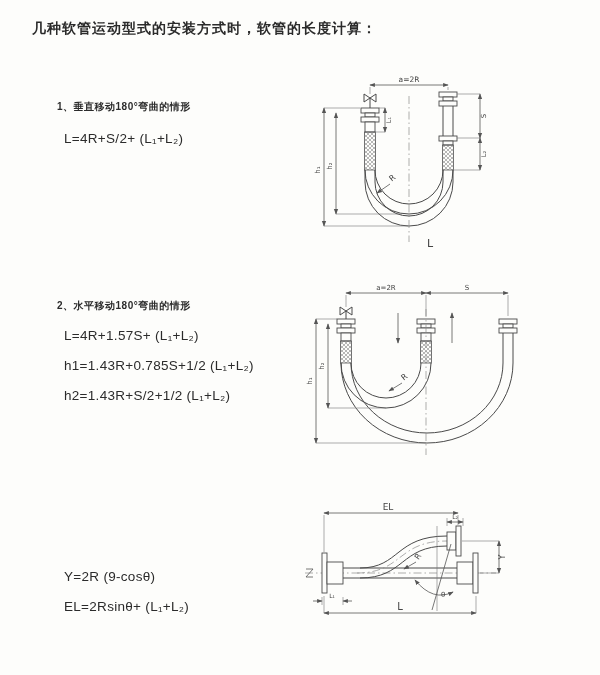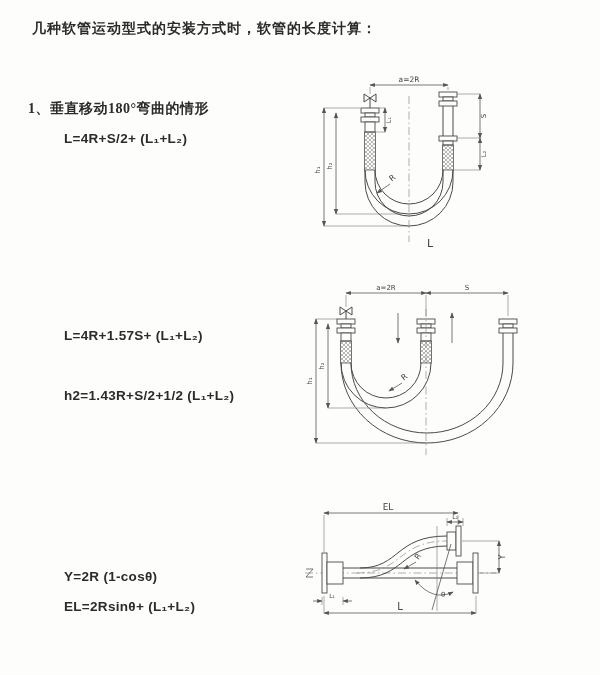--- a/index.html
+++ b/index.html
@@ -9,49 +9,51 @@
     font-family:"Liberation Sans","DejaVu Sans",sans-serif;
     color:#2b2b2b;
     overflow:hidden;
   }
   .page{position:relative;width:600px;height:635px;}
   .title{
     position:absolute;left:32px;top:20px;
     font-size:14px;font-weight:600;letter-spacing:1px;
   }
   .sec-heading{
-    position:absolute;left:28px;
-    font-size:14px;font-weight:600;letter-spacing:0.5px;white-space:nowrap;font-family:Liberation Serif, serif;
+    position:absolute;left:57px;
+    font-size:10px;font-weight:600;letter-spacing:0.5px;white-space:nowrap;
   }
   .formula{
     position:absolute;left:64px;
-    font-size:13.5px;font-weight:700;letter-spacing:0.3px;white-space:nowrap;
+    font-size:13.5px;font-weight:400;letter-spacing:0.3px;white-space:nowrap;
   }
   .diag{position:absolute;}
   svg text{fill:#444;font-family:"DejaVu Sans",sans-serif;}
   svg .dim{stroke:#555;stroke-width:0.8;fill:none;}
   svg .ext{stroke:#777;stroke-width:0.6;fill:none;}
   svg .hose{stroke:#4a4a4a;stroke-width:1;fill:none;}
   svg .fit{stroke:#4a4a4a;stroke-width:0.9;fill:#fdfdfb;}
   svg .cl{stroke:#8a8a8a;stroke-width:0.7;fill:none;stroke-dasharray:8 3 1.5 3;}
 </style>
 </head>
 <body>
 
 <div class="page">
 
   <div class="title">几种软管运动型式的安装方式时，软管的长度计算：</div>
 
   <div class="sec-heading" style="top:100px">1、垂直移动180°弯曲的情形</div>
   <div class="formula" style="top:131px">L=4R+S/2+ (L₁+L₂)</div>
 
+  <div class="sec-heading" style="top:299px">2、水平移动180°弯曲的情形</div>
   <div class="formula" style="top:328px">L=4R+1.57S+ (L₁+L₂)</div>
+  <div class="formula" style="top:358px">h1=1.43R+0.785S+1/2 (L₁+L₂)</div>
   <div class="formula" style="top:388px">h2=1.43R+S/2+1/2 (L₁+L₂)</div>
 
-  <div class="formula" style="top:569px">Y=2R (1-cosθ)</div>
+  <div class="formula" style="top:569px">Y=2R (9-cosθ)</div>
   <div class="formula" style="top:599px">EL=2Rsinθ+ (L₁+L₂)</div>
 
   <svg class="diag" style="left:312px;top:70px" width="280" height="190" viewBox="0 0 280 190">
     <defs>
       <marker id="a1" viewBox="0 0 8 8" refX="7" refY="4" markerWidth="7" markerHeight="7" orient="auto-start-reverse">
         <path d="M0 1 L8 4 L0 7 z" fill="#555"></path>
       </marker>
       <pattern id="b1" width="4" height="4" patternUnits="userSpaceOnUse">
         <path d="M0 4 L4 0 M0 0 L4 4" stroke="#888" stroke-width="0.6"></path>
       </pattern>

